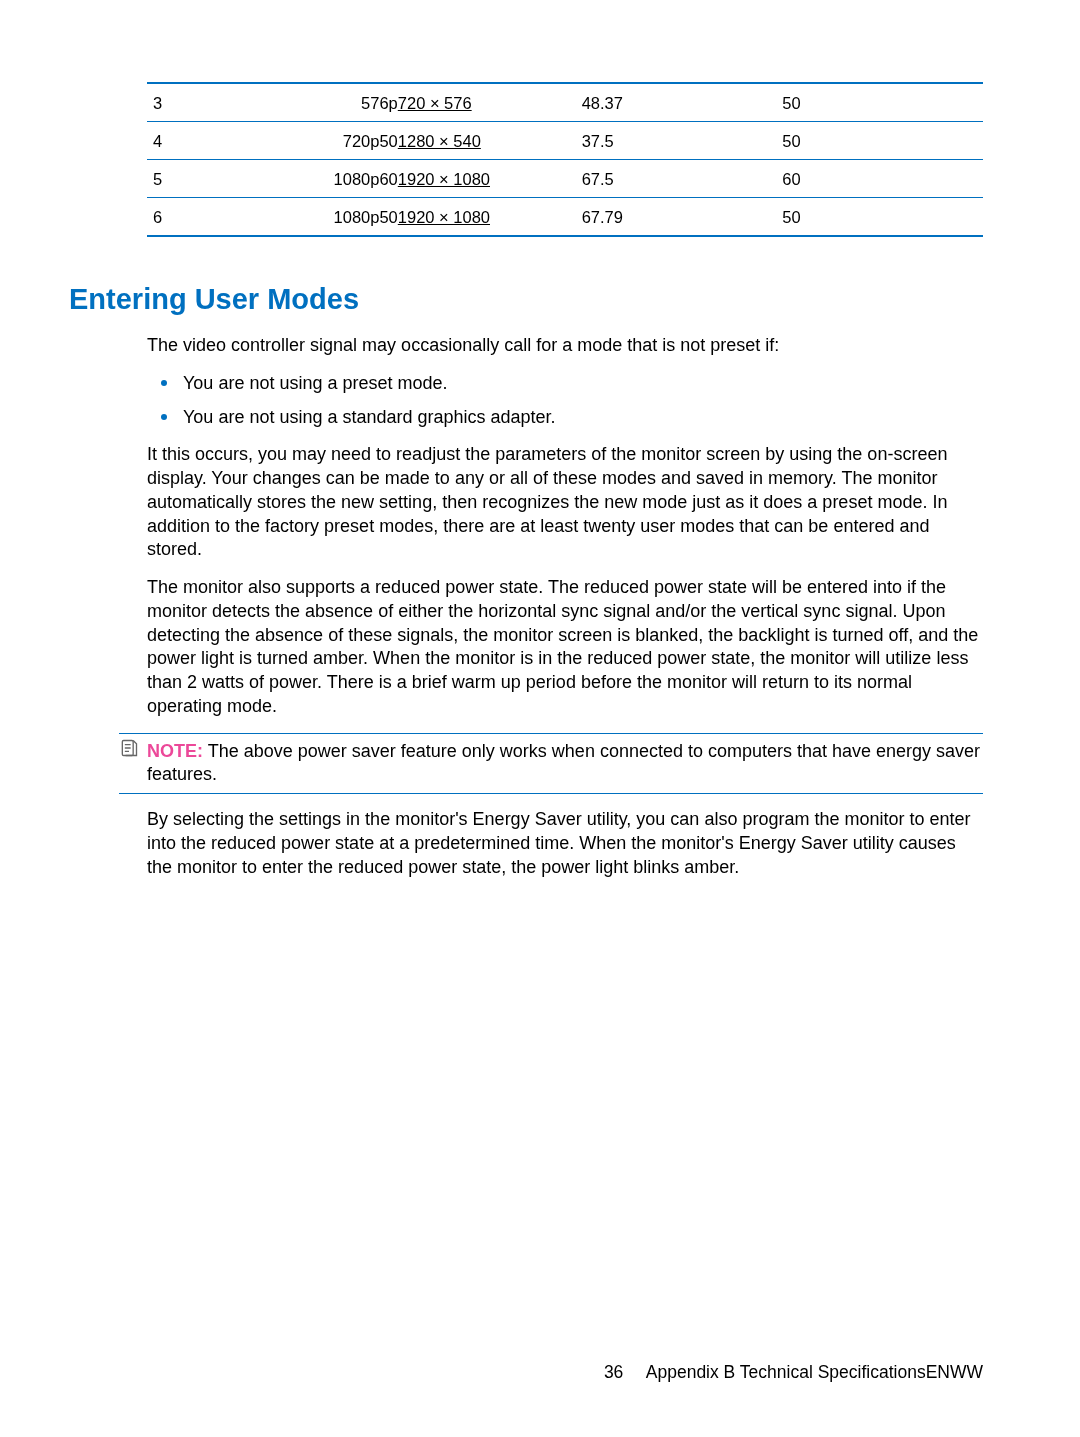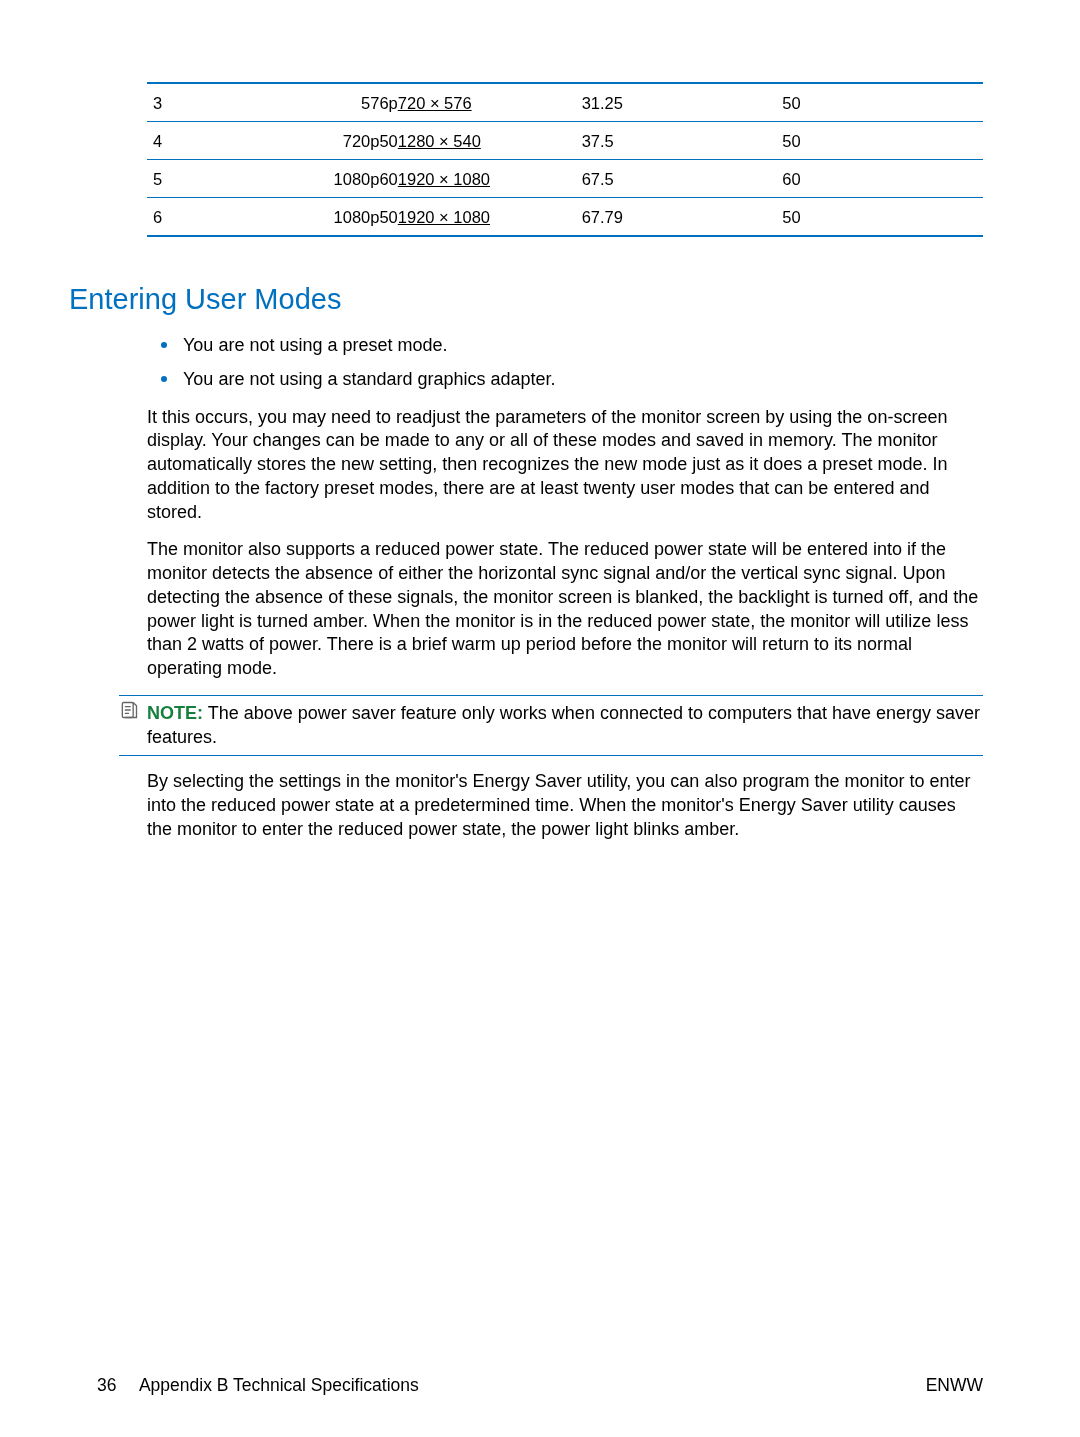--- a/index.html
+++ b/index.html
@@ -33,21 +33,21 @@
   table.spec tr.last td { border-bottom:2px solid #0070c0; }
   table.spec td.c0 { width:10%;  padding-left:6px;}
   table.spec td.c1 { width:20%;text-align:right; }
   table.spec td.c2 { width:22%;text-decoration:underline; }
   table.spec td.c3 { width:24%; }
   table.spec td.c4 { width:24%; }
 
   h2.section {
     color:#0070c0;
     font-size:29px;
-    font-weight:normal;
+    font-weight:bold;
     margin:0;
     margin-left:-78px; 
     padding-top:46px;
     padding-bottom:18px;
   }
   h2.section.tight { padding-top:34px; }
 
   p.body {
     font-size:18px;
     line-height:1.32;
@@ -81,49 +81,49 @@
   .note-rule { height:1px; background:#0070c0; margin-left:-28px;}
   .note-row { position:relative; padding:6px 0 6px 0; }
   .note-icon {
     position:absolute;
     left:-28px;
     top:4px;
     width:20px; height:20px;
     color:#666;
   }
   .note-icon svg { width:20px; height:20px; display:block; }
-  .note-label { color:#15803d; font-weight:bold; font-size:18px; }
+  .note-label { color:#ec4899; font-weight:bold; font-size:18px; }
   .note-text  { font-size:18px; line-height:1.32; }
   .note-text .after { display:inline; }
 
   .footer {
     position:absolute;
     left:97px;
     right:97px;
-    bottom:41px;
+    bottom:54px;
     font-size:17.5px;
     display:flex;
-    justify-content:space-between;
+    justify-content:flex-end;
   }
   .footer .left { }
   .footer .left .pn { display:inline-block; width:38px; }
 </style>
 </head>
 <body>
 
 <div class="page">
   <div class="content">
 
     <table class="spec">
       <tbody>
           <tr class="top-border">
         <td class="c0">3</td>
         <td class="c1">576p</td>
         <td class="c2">720 × 576</td>
-        <td class="c3">31.25</td>
+        <td class="c3">48.37</td>
         <td class="c4">50</td>
       </tr>
       <tr>
         <td class="c0">4</td>
         <td class="c1">720p50</td>
         <td class="c2">1280 × 540</td>
         <td class="c3">37.5</td>
         <td class="c4">50</td>
       </tr>
       <tr>
@@ -137,20 +137,21 @@
         <td class="c0">6</td>
         <td class="c1">1080p50</td>
         <td class="c2">1920 × 1080</td>
         <td class="c3">67.79</td>
         <td class="c4">50</td>
       </tr>
     </tbody>
       </table>
 
     <h2 class="section">Entering User Modes</h2>
+    <p class="body">The video controller signal may occasionally call for a mode that is not preset if:</p>
     <ul class="body">
       <li>You are not using a preset mode.</li>
       <li>You are not using a standard graphics adapter.</li>
     </ul>
     <p class="body">It this occurs, you may need to readjust the parameters of the monitor screen by using the on-screen display. Your changes can be made to any or all of these modes and saved in memory. The monitor automatically stores the new setting, then recognizes the new mode just as it does a preset mode. In addition to the factory preset modes, there are at least twenty user modes that can be entered and stored.</p>
 
     <p class="body">The monitor also supports a reduced power state. The reduced power state will be entered into if the monitor detects the absence of either the horizontal sync signal and/or the vertical sync signal. Upon detecting the absence of these signals, the monitor screen is blanked, the backlight is turned off, and the power light is turned amber. When the monitor is in the reduced power state, the monitor will utilize less than 2 watts of power. There is a brief warm up period before the monitor will return to its normal operating mode.</p>
 
     <div class="note-block">
       <div class="note-rule"></div>

